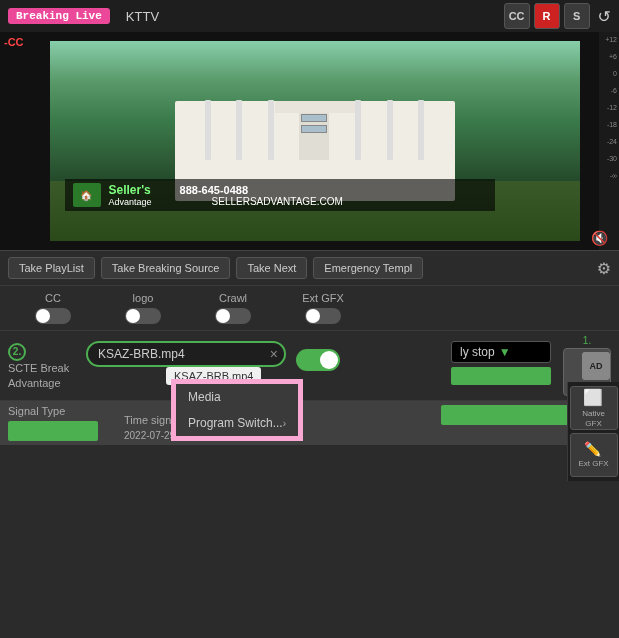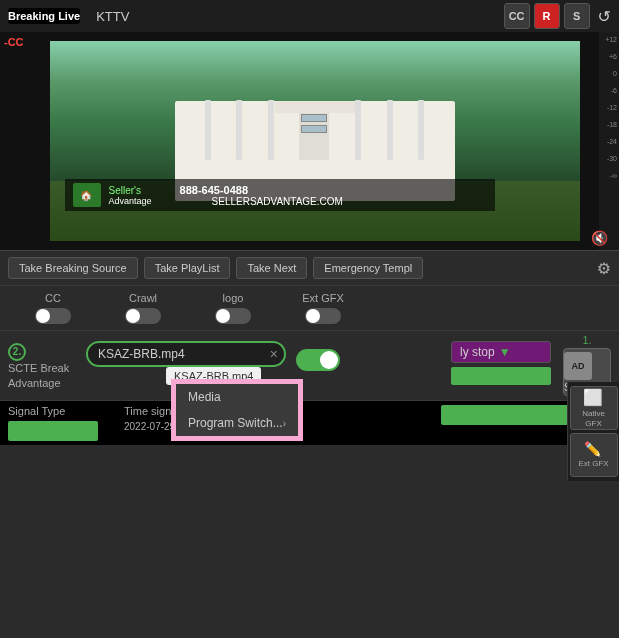--- a/index.html
+++ b/index.html
@@ -16,26 +16,27 @@
     
     .header {
       display: flex;
       align-items: center;
       background: #1e1e1e;
       padding: 4px 8px;
       height: 32px;
       gap: 8px;
     }
     .breaking-live-badge {
-      background: #000000;
+      background: #ec4899;
       color: white;
       font-size: 11px;
       font-weight: bold;
-      padding: 2px 0;
+      padding: 2px 8px;
       border-radius: 3px;
+      font-family: Liberation Mono, monospace;
     }
     .station-name {
       color: #ccc;
       font-size: 13px;
       font-weight: normal;
       flex: 1;
       margin-left: 8px;
     }
     .header-icons {
       display: flex;
@@ -364,21 +365,21 @@
 
     
     .scte-icon-btn {
       width: 48px;
       height: 48px;
       background: #4a4a4a;
       border: 1px solid #666;
       border-radius: 4px;
       display: flex;
       flex-direction: column;
-      align-items: flex-start;
+      align-items: flex-end;
       justify-content: center;
       cursor: pointer;
       color: #ccc;
       font-size: 10px;
       gap: 2px;
     }
     .scte-icon-top {
       width: 28px;
       height: 28px;
       background: #888;
@@ -386,26 +387,26 @@
       display: flex;
       align-items: center;
       justify-content: center;
       font-size: 9px;
       color: #222;
       font-weight: bold;
     }
 
     
     .bottom-section {
-      background: #000000;
+      background: #404040;
       padding: 4px 8px;
       border-top: 1px solid #3a3a3a;
       display: flex;
       gap: 16px;
-      align-items: flex-start;
+      align-items: flex-end;
     }
     .signal-group {
       display: flex;
       flex-direction: column;
       gap: 4px;
       min-width: 100px;
     }
     .signal-label {
       font-size: 11px;
       color: #aaa;
@@ -503,21 +504,21 @@
         </div>
         <div class="wh-column"></div>
           <div class="wh-column"></div>
           <div class="wh-column"></div>
       </div>
     </div>
 
     <div class="video-overlay-ad">
       <div class="ad-logo">🏠</div>
       <div>
-        <div style="color:#7eff7e;font-size:10px;font-weight:normal;">Seller's</div>
+        <div style="color:#7eff7e;font-size:12px;font-weight:bold;">Seller's</div>
         <div style="color:white;font-size:9px;">Advantage</div>
       </div>
       <div style="margin-left:20px;">
         <div style="color:white;font-size:11px;font-weight:bold;">888-645-0488</div>
         <div style="color:white;font-size:10px;margin-left:32px;">SELLERSADVANTAGE.COM</div>
       </div>
     </div>
   </div>
 
   <div class="vu-meter">
@@ -531,42 +532,42 @@
       <span class="vu-label">-24</span>
       <span class="vu-label">-30</span>
       <span class="vu-label">-∞</span>
     </div>
   </div>
 
   <span class="mute-icon">🔇</span>
 </div>
 
 <div class="controls-bar">
+  <button class="ctrl-btn">Take PlayList</button>
   <button class="ctrl-btn">Take Breaking Source</button>
-  <button class="ctrl-btn">Take PlayList</button>
   <button class="ctrl-btn">Take Next</button>
   <button class="ctrl-btn">Emergency Templ</button>
   <button class="gear-btn">⚙</button>
 </div>
 
 <div class="toggle-row">
   <div class="toggle-group">
     <span class="toggle-label">CC</span>
     <div class="toggle-switch">
       <div class="toggle-knob"></div>
     </div>
   </div>
   <div class="toggle-group">
-    <span class="toggle-label">Crawl</span>
+    <span class="toggle-label">logo</span>
     <div class="toggle-switch">
       <div class="toggle-knob"></div>
     </div>
   </div>
   <div class="toggle-group">
-    <span class="toggle-label">logo</span>
+    <span class="toggle-label">Crawl</span>
     <div class="toggle-switch">
       <div class="toggle-knob"></div>
     </div>
   </div>
   <div class="toggle-group">
     <span class="toggle-label">Ext GFX</span>
     <div class="toggle-switch">
       <div class="toggle-knob"></div>
     </div>
   </div>
@@ -605,21 +606,21 @@
     <div style="position:absolute;top:6px;left:210px;display:flex;align-items:center;gap:4px;">
       <div class="scte-toggle-area">
         <div class="toggle-switch-large">
           <div class="toggle-knob"></div>
         </div>
       </div>
     </div>
   </div>
 
   <div style="display:flex;flex-direction:column;gap:4px;padding-top:6px;min-width:100px;">
-    <div style="display:flex;background:#701a75;border:1px solid #555;border-radius:3px;padding:3px 8px;cursor:pointer;gap:4px;">
+    <div style="display:flex;background:#000000;border:1px solid #555;border-radius:3px;padding:3px 8px;cursor:pointer;gap:4px;">
       <span>ly stop</span>
       <span style="color:#4CAF50;">▼</span>
     </div>
     <div style="height:18px;background:#4CAF50;border-radius:2px;width:100%;"></div>
   </div>
 
   <div style="display:flex;flex-direction:column;align-items:center;gap:2px;margin-left:4px;">
     <span style="color:#4CAF50;font-size:10px;">1.</span>
     <div class="scte-icon-btn">
       <div class="scte-icon-top">AD</div>

